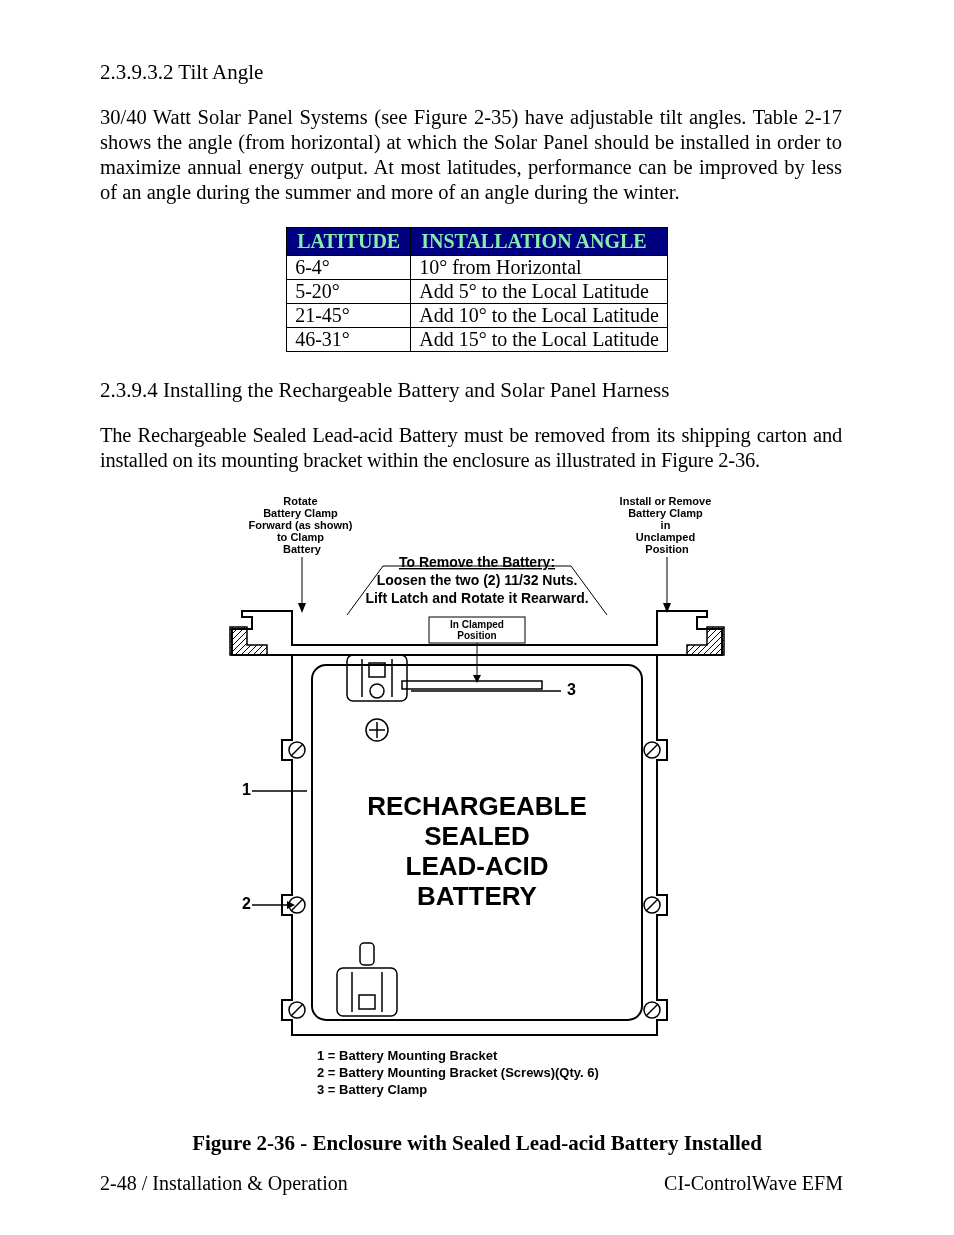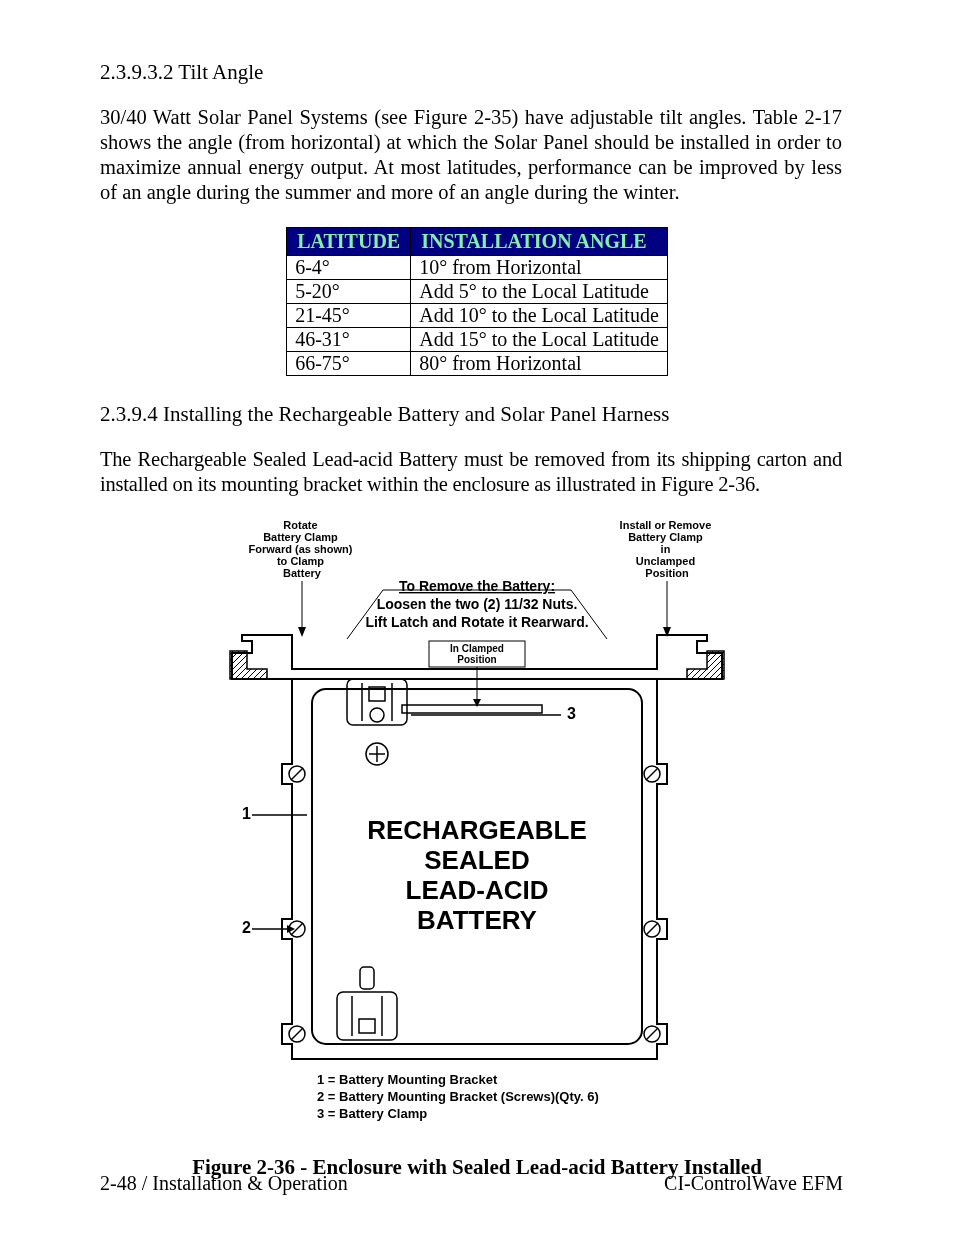--- a/index.html
+++ b/index.html
@@ -98,24 +98,20 @@
       <td>5-20°</td>
       <td>Add 5° to the Local Latitude</td>
     </tr>
     <tr>
       <td>21-45°</td>
       <td>Add 10° to the Local Latitude</td>
     </tr>
     <tr>
       <td>46-31°</td>
       <td>Add 15° to the Local Latitude</td>
-    </tr>
-    <tr>
-      <td>66-75°</td>
-      <td>80° from Horizontal</td>
     </tr>
   </tbody>
 </table>
 
 <p class="h-sec">2.3.9.4  Installing the Rechargeable Battery and Solar Panel Harness</p>
 <p class="para tight">The Rechargeable Sealed Lead-acid Battery must be removed from its shipping carton and installed on its mounting bracket within the enclosure as illustrated in Figure 2-36.</p>
 
 <div class="figure-wrap">
 <svg class="figure" width="560" height="620" viewBox="0 0 560 620" xmlns="http://www.w3.org/2000/svg" font-family="Arial, Helvetica, sans-serif" fill="none" stroke="#000">
 

